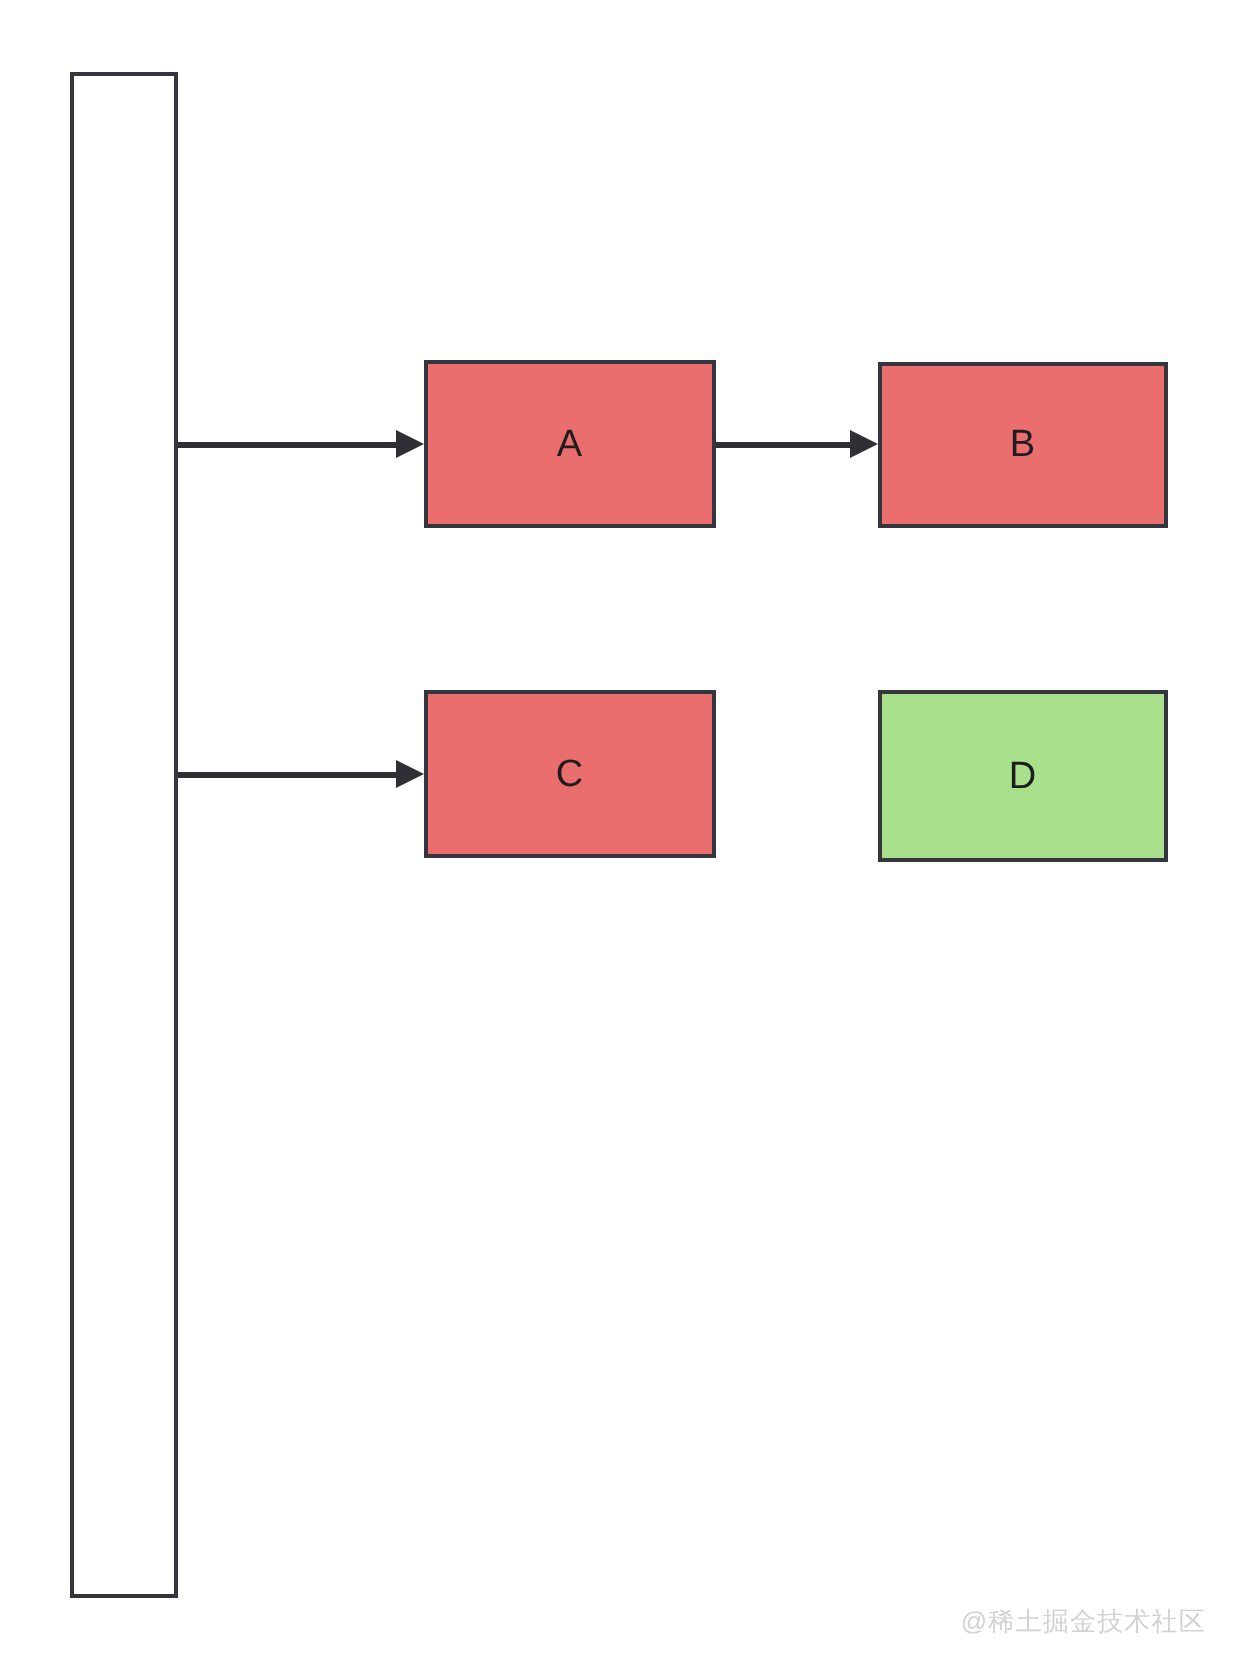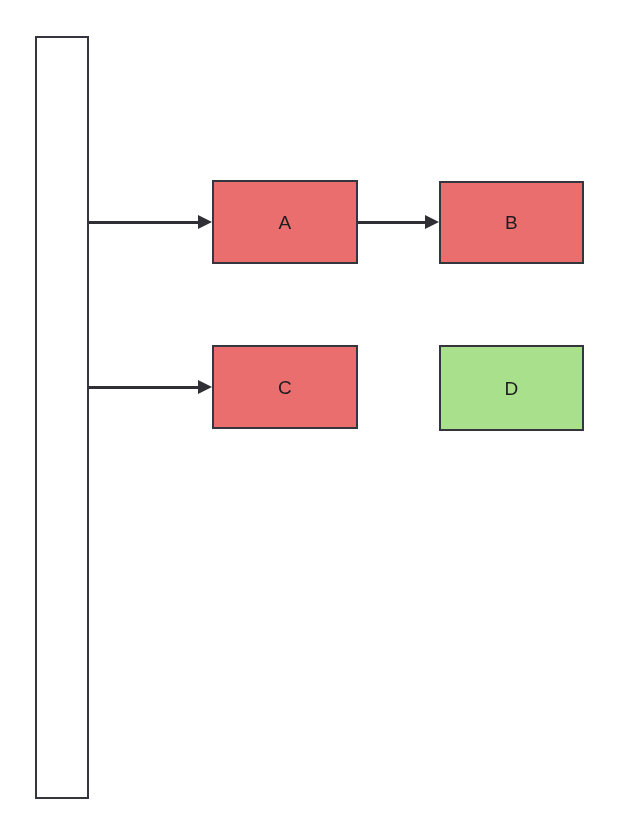--- a/index.html
+++ b/index.html
@@ -117,14 +117,15 @@
   </div>
 
   <div class="node red" id="node-c">
     <span>C</span>
   </div>
 
   <div class="node green" id="node-d">
     <span>D</span>
   </div>
 
+  <div class="watermark">@稀土掘金技术社区</div>
 
 </div>
 
 </body></html>

